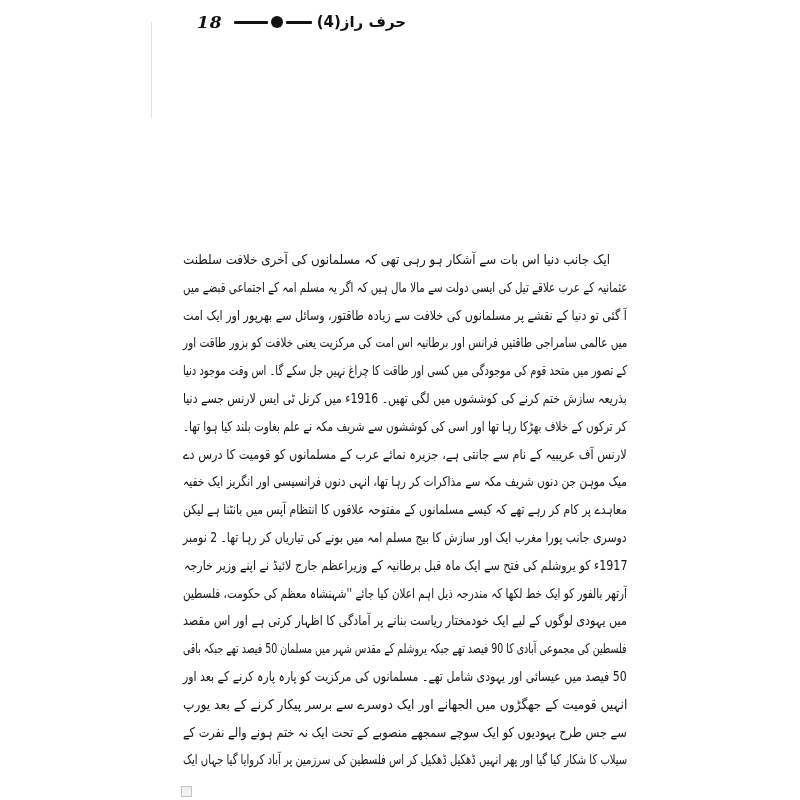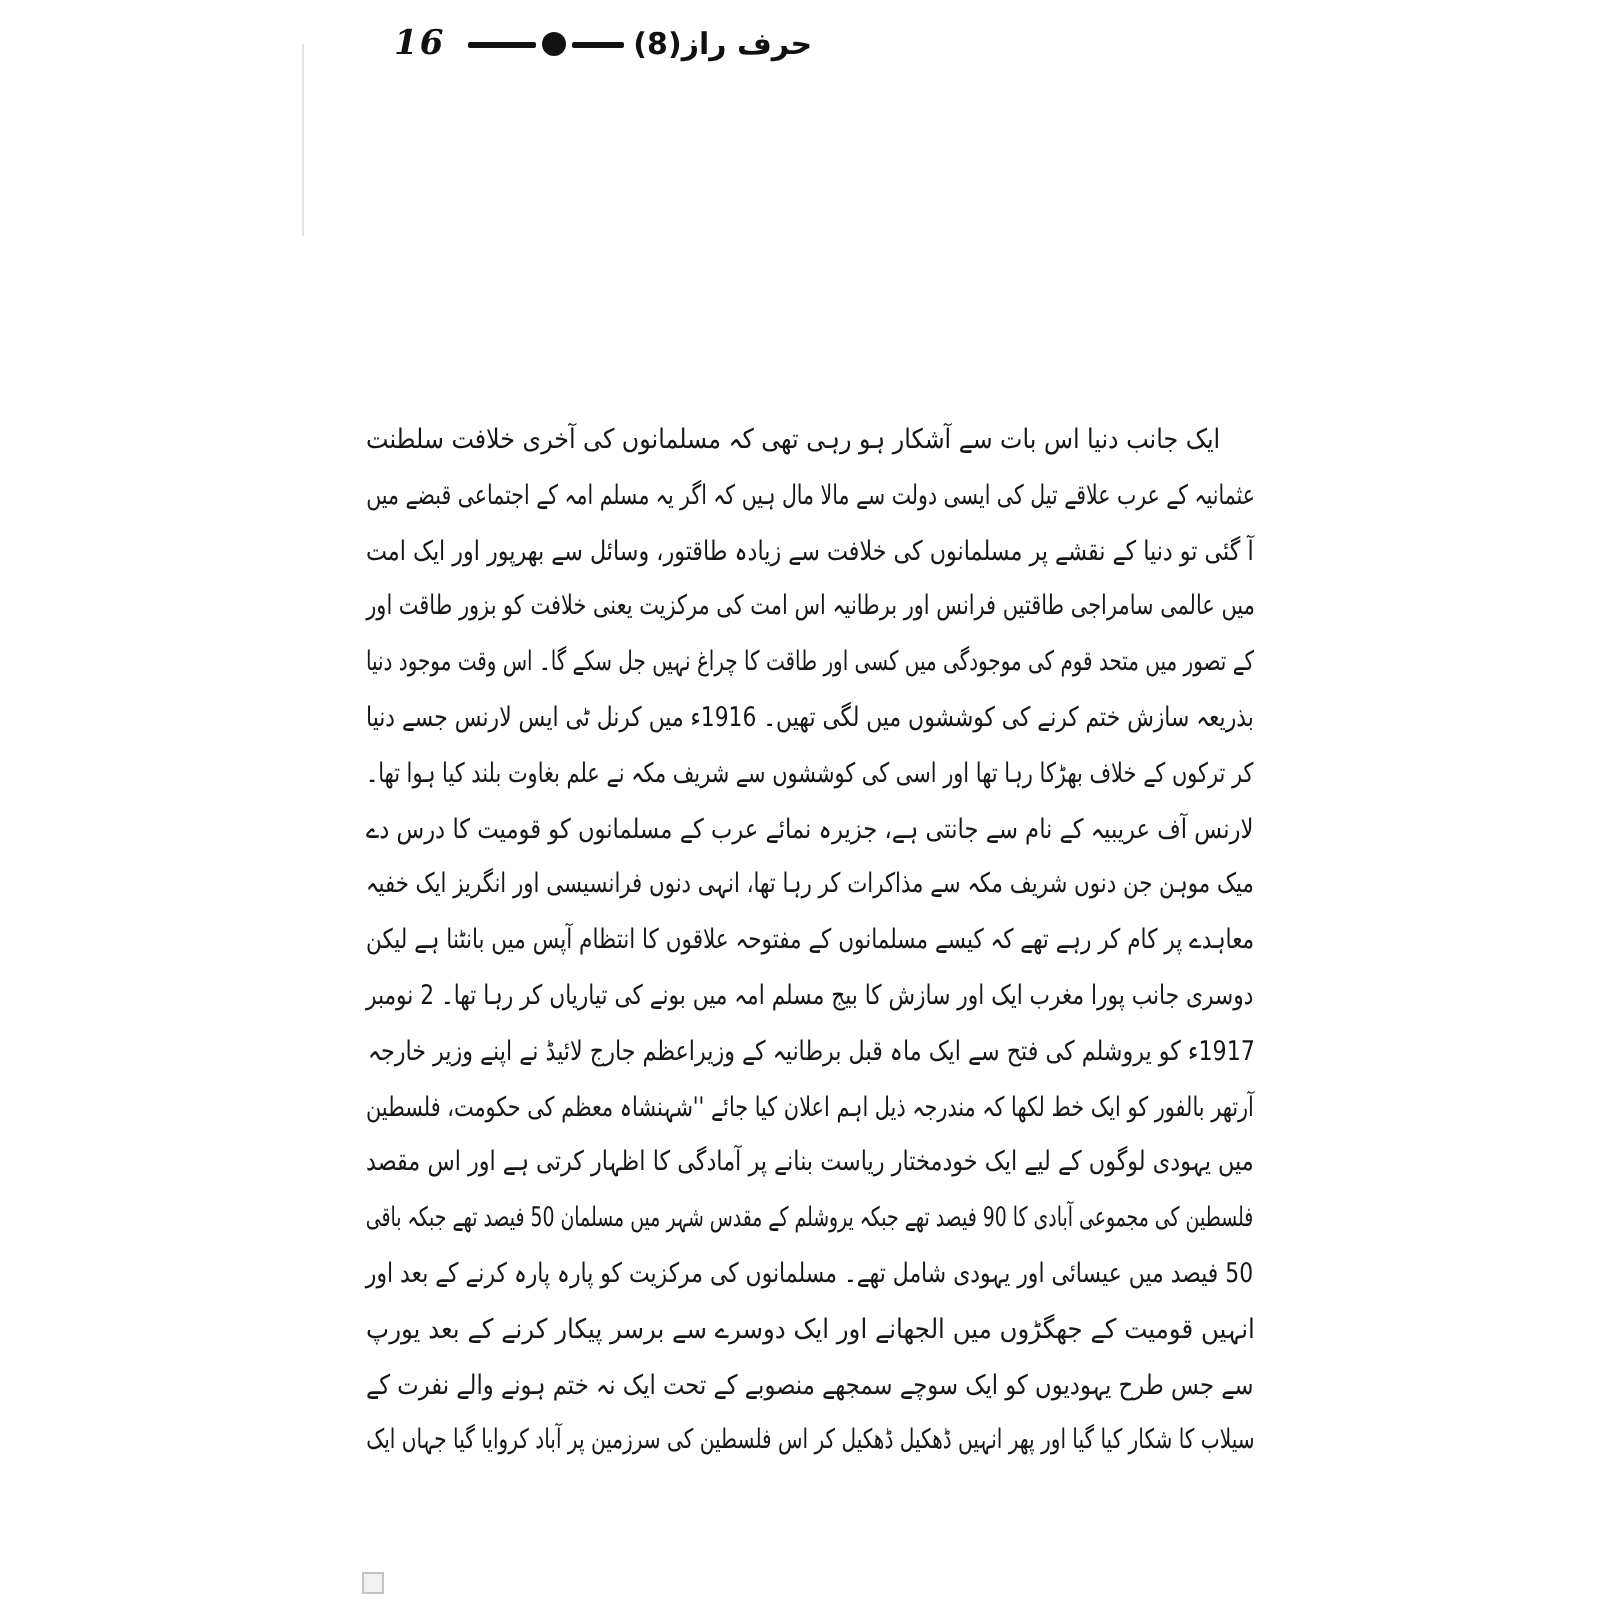--- a/index.html
+++ b/index.html
@@ -81,21 +81,21 @@
     width: 444px;
     direction: rtl;
   }
   .line {
     height: 27.8px;
     line-height: 27.8px;
     overflow: visible;
     direction: rtl;
     text-align: right;
   }
-  .line.first { padding-right: 17px; }
+  .line.first { padding-right: 17px; margin-top: 40px; }
   .fit {
     display: inline-block;
     white-space: nowrap;
     transform-origin: 100% 50%;
     font-size: 13.5px;
     color: #161616;
   }
   
   #edge-line {
     position: absolute;
@@ -115,25 +115,25 @@
     background: #eeeeee;
     opacity: 0.8;
   }
 </style>
 </head>
 <body>
 
 <div id="page">
 
   <div id="header">
-    <span class="page-num">16</span>
+    <span class="page-num">18</span>
     <span class="rule-seg left"></span>
     <span class="rule-dot"></span>
     <span class="rule-seg right"></span>
-    <span class="book-title">حرف راز(8)</span>
+    <span class="book-title">حرف راز(4)</span>
   </div>
 
   <div id="edge-line"></div>
 
 
   <div id="body-text">
     <div class="line first"><span class="fit" style="transform: scaleX(0.8804);">ایک جانب دنیا اس بات سے آشکار ہو رہی تھی کہ مسلمانوں کی آخری خلافت سلطنت</span></div>
     <div class="line"><span class="fit" style="transform: scaleX(0.759);">عثمانیہ کے عرب علاقے تیل کی ایسی دولت سے مالا مال ہیں کہ اگر یہ مسلم امہ کے اجتماعی قبضے میں</span></div>
     <div class="line"><span class="fit" style="transform: scaleX(0.8237);">آ گئی تو دنیا کے نقشے پر مسلمانوں کی خلافت سے زیادہ طاقتور، وسائل سے بھرپور اور ایک امت</span></div>
     <div class="line"><span class="fit" style="transform: scaleX(0.7735);">میں عالمی سامراجی طاقتیں فرانس اور برطانیہ اس امت کی مرکزیت یعنی خلافت کو بزور طاقت اور</span></div>

